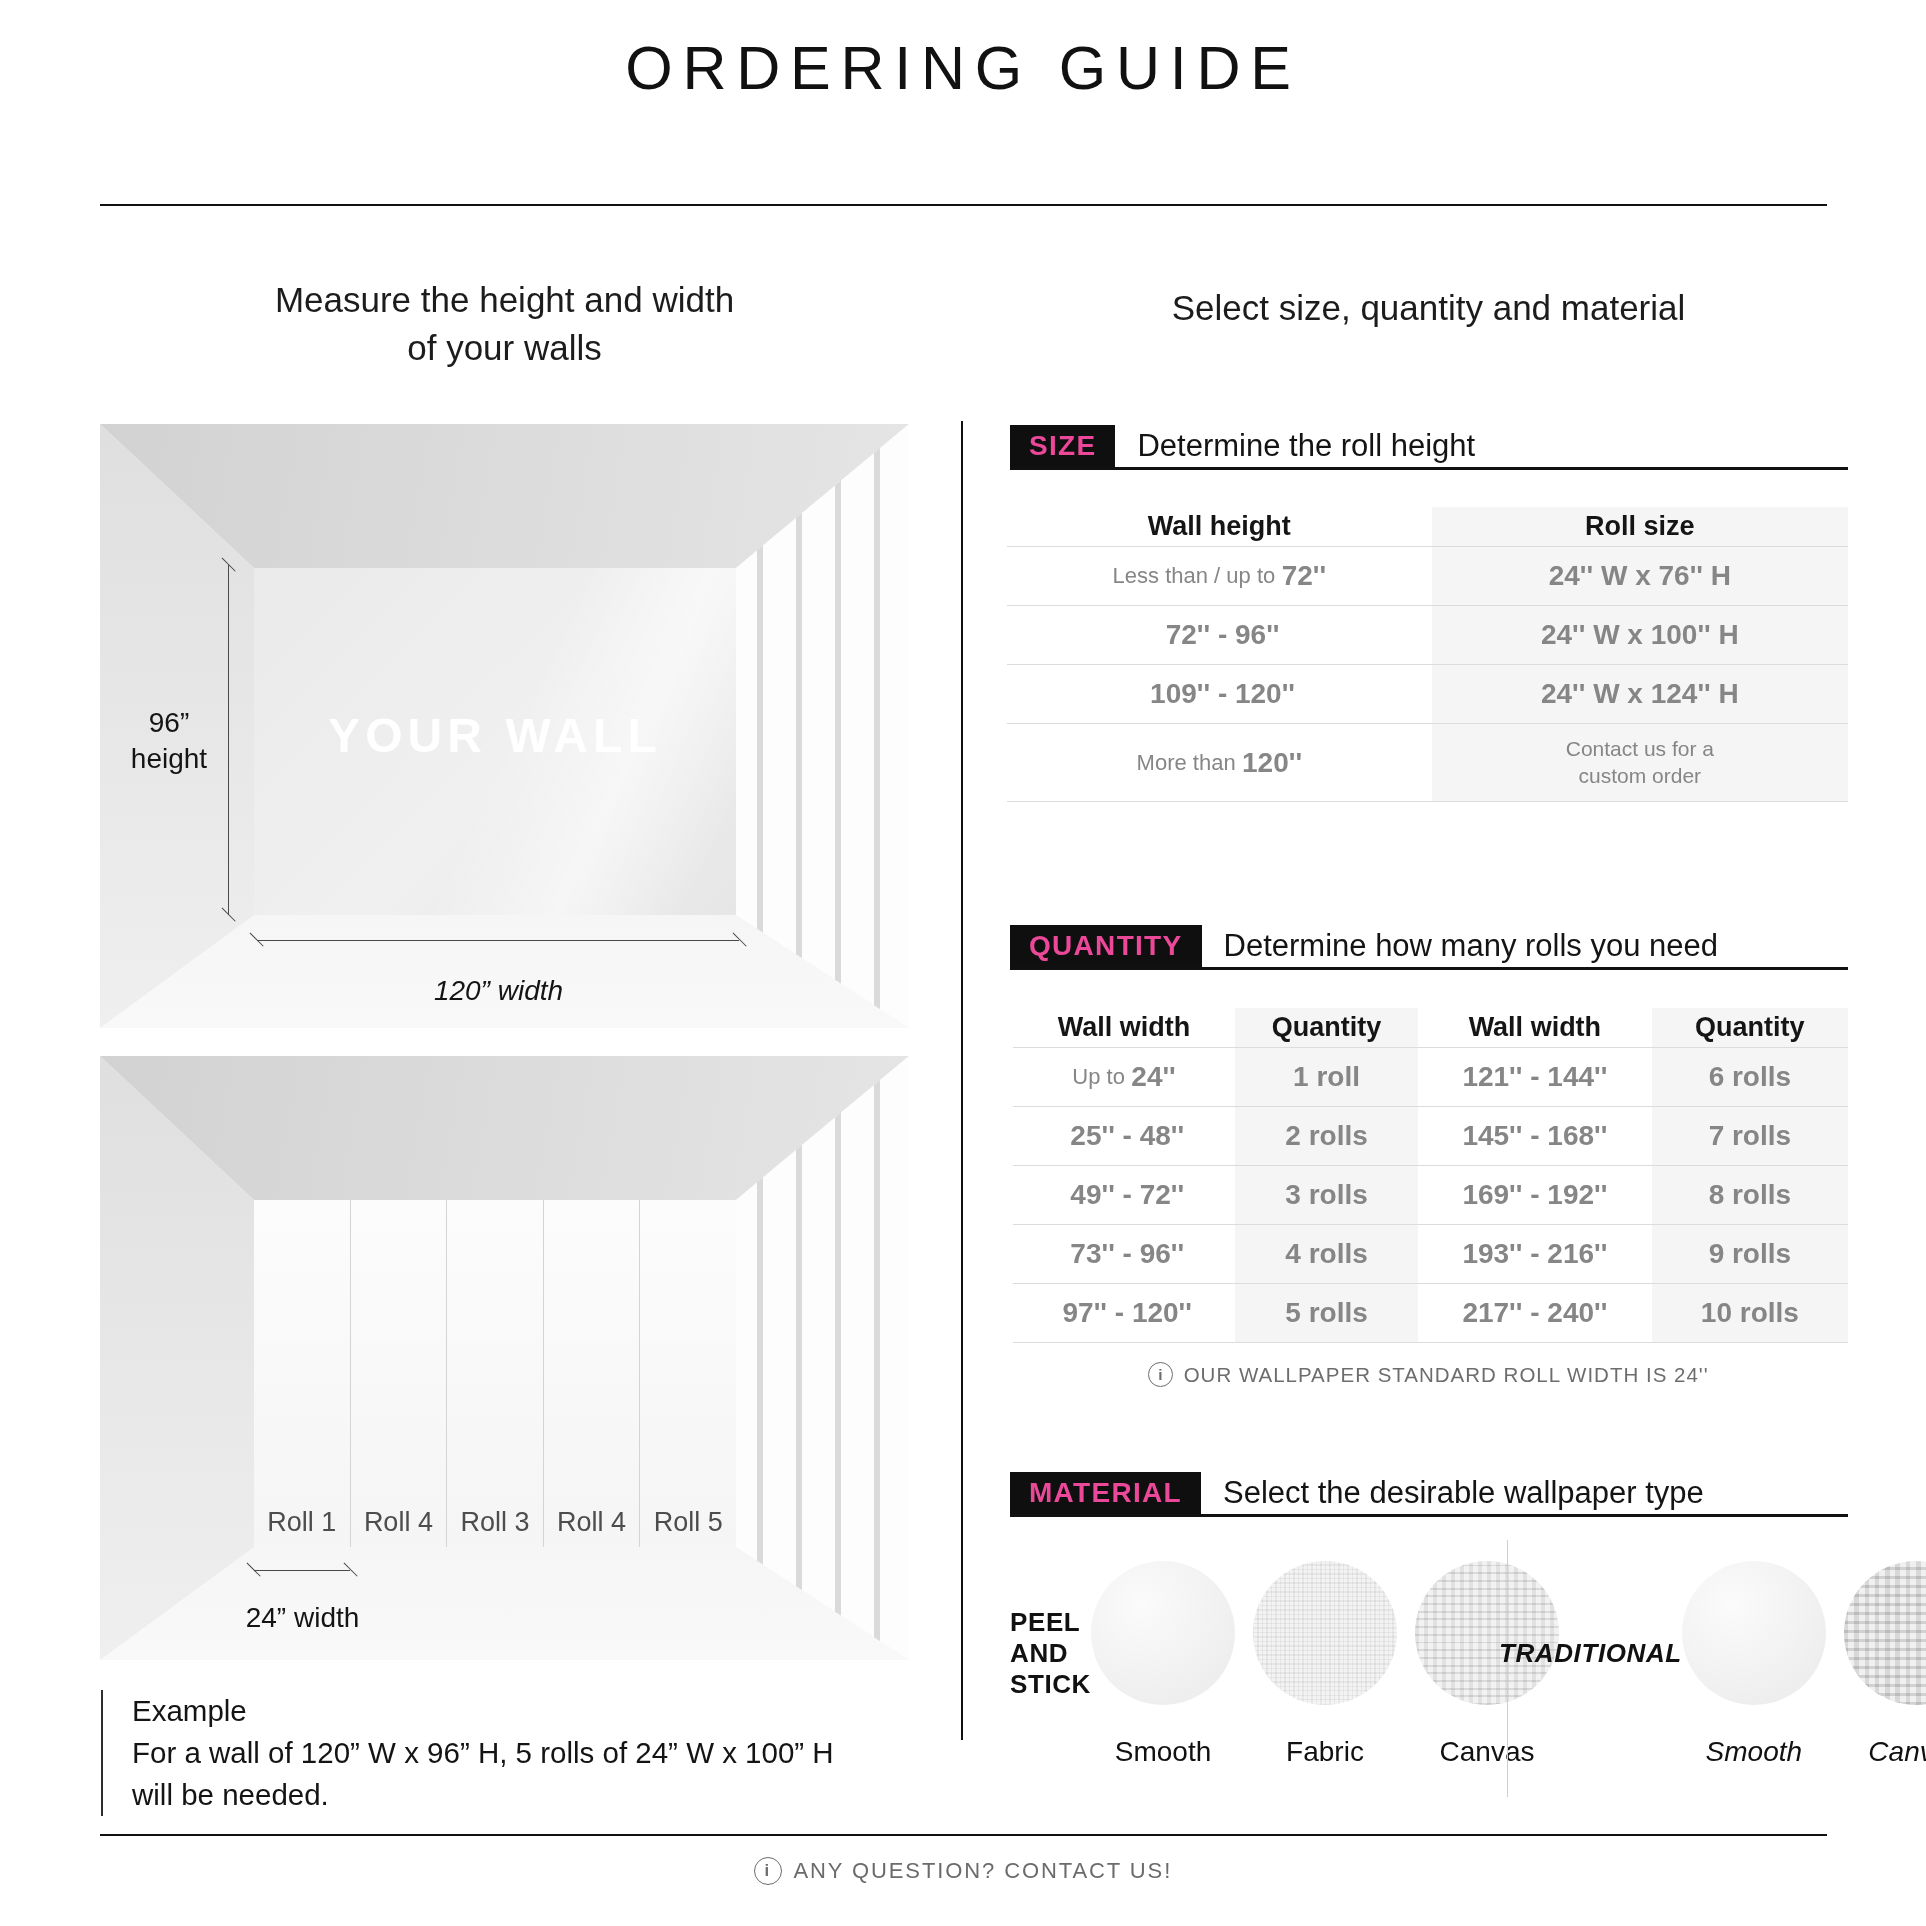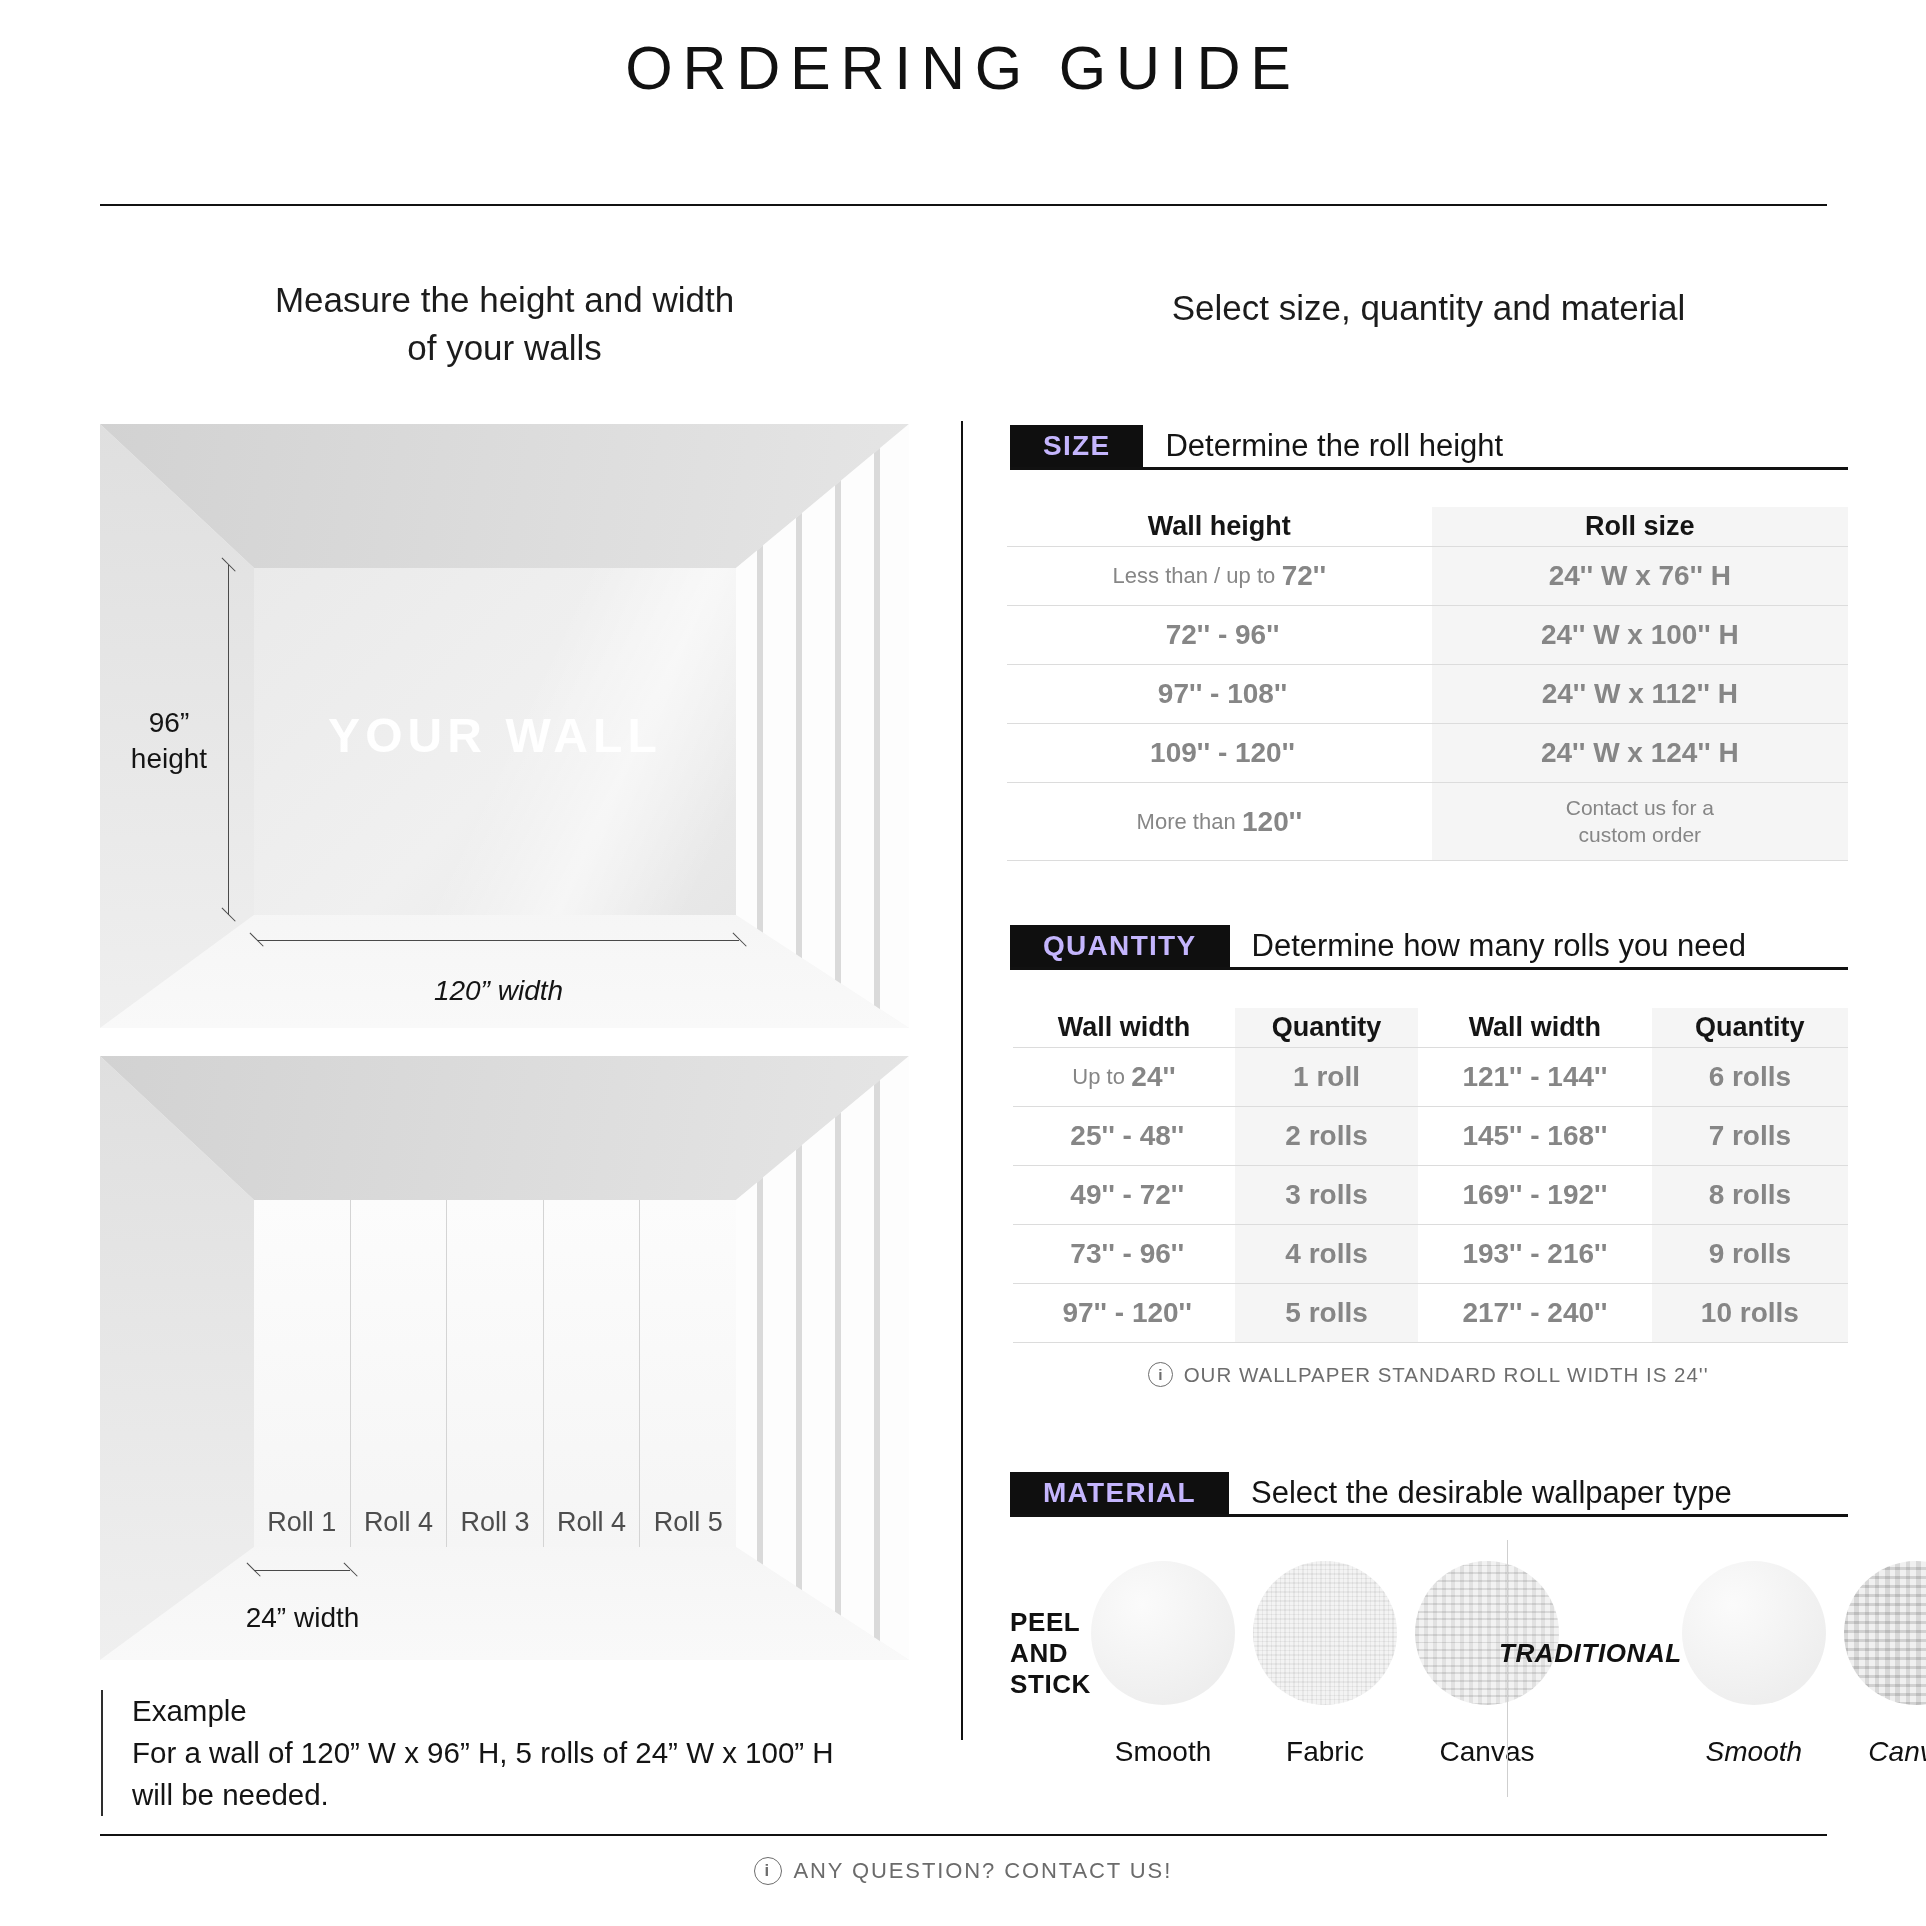--- a/index.html
+++ b/index.html
@@ -59,22 +59,22 @@
   .dim-v .tick.t1{top:-0.6px;} .dim-v .tick.t2{bottom:-0.6px;}
   .dim-h .tick{top:-0.6px;} .dim-h .tick.t1{left:-9.6px;} .dim-h .tick.t2{right:-9.6px;}
   .dim-label{position:absolute;text-align:center;font-size:28px;color:#141414;line-height:1.3;}
 
   
   .example{position:absolute;left:101px;top:1690px;border-left:2.6px solid #2e2e2e;
     padding-left:29px;font-size:29.5px;line-height:1.42;color:#141414;}
 
   
   .section-head{position:absolute;left:1010px;height:42px;display:flex;align-items:stretch;}
-  .badge{background:#0f0f0f;color:#c4b5fd;display:flex;align-items:center;
-    padding:0 33px;font-size:28px;font-weight:600;letter-spacing:1.3px;}
+  .badge{background:#0f0f0f;color:#ec4899;display:flex;align-items:center;
+    padding:0 19px;font-size:28px;font-weight:600;letter-spacing:1.3px;}
   .section-sub{display:flex;align-items:center;margin-left:22px;font-size:31px;color:#141414;}
   .underline{position:absolute;left:1010px;width:838px;height:2.6px;background:#111;}
 
   
   .table{position:absolute;}
   .tr{display:flex;border-bottom:1.3px solid #dcdcdc;}
   .td{display:flex;align-items:center;justify-content:center;font-size:27px;color:#868686;}
   .th{font-size:27px;font-weight:600;color:#151515;}
   .gray{background:#f5f5f5;}
   .pre{font-size:22px;margin-right:6.4px;}
@@ -221,27 +221,20 @@
     <div class="tr">
       <div class="td c1">
         <span class="pre"></span>
         <span class="val">72'' - 96''</span>
       </div>
       <div class="td c2 gray val">24'' W x 100'' H</div>
     </div>
     <div class="tr">
       <div class="td c1">
         <span class="pre"></span>
-        <span class="val">97'' - 108''</span>
-      </div>
-      <div class="td c2 gray val">24'' W x 112'' H</div>
-    </div>
-    <div class="tr">
-      <div class="td c1">
-        <span class="pre"></span>
         <span class="val">109'' - 120''</span>
       </div>
       <div class="td c2 gray val">24'' W x 124'' H</div>
     </div>
     <div class="tr tall">
       <div class="td c1">
         <span class="pre">More than </span>
         <span class="val">120''</span>
       </div>
       <div class="td c2 gray two-line">

